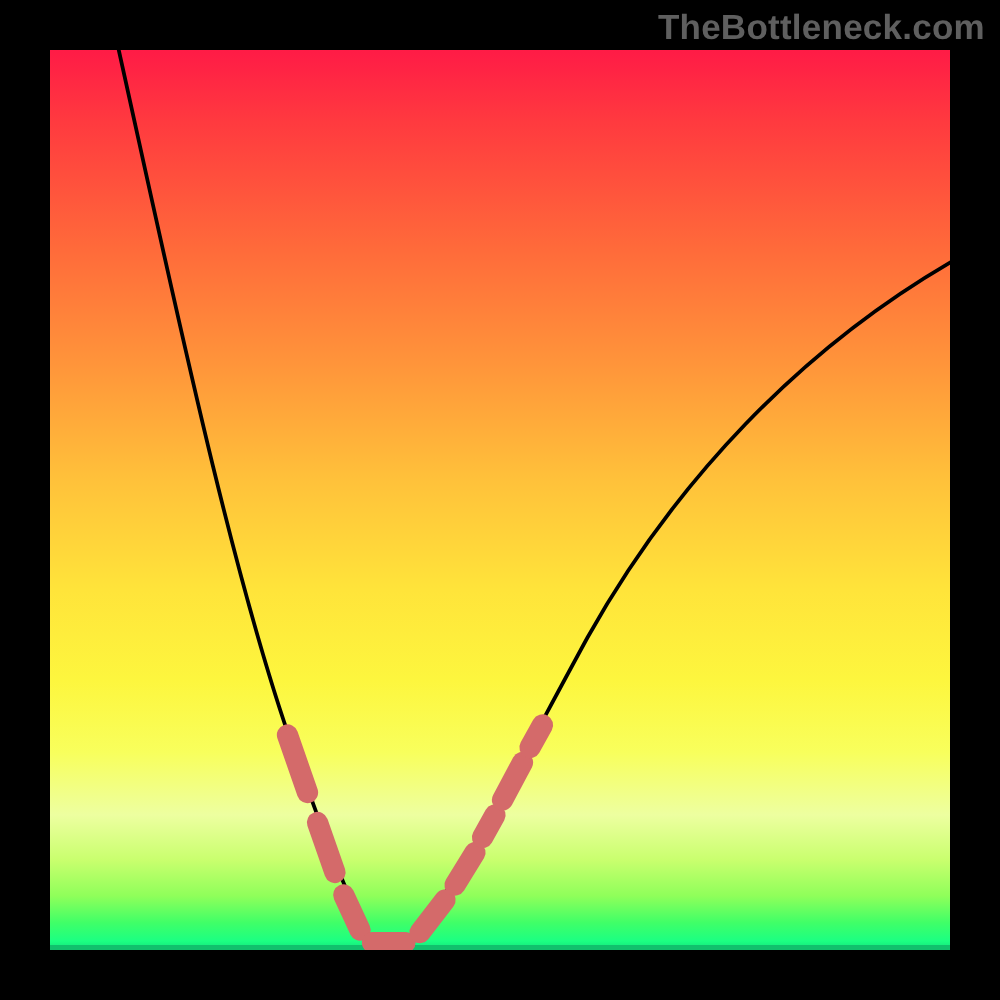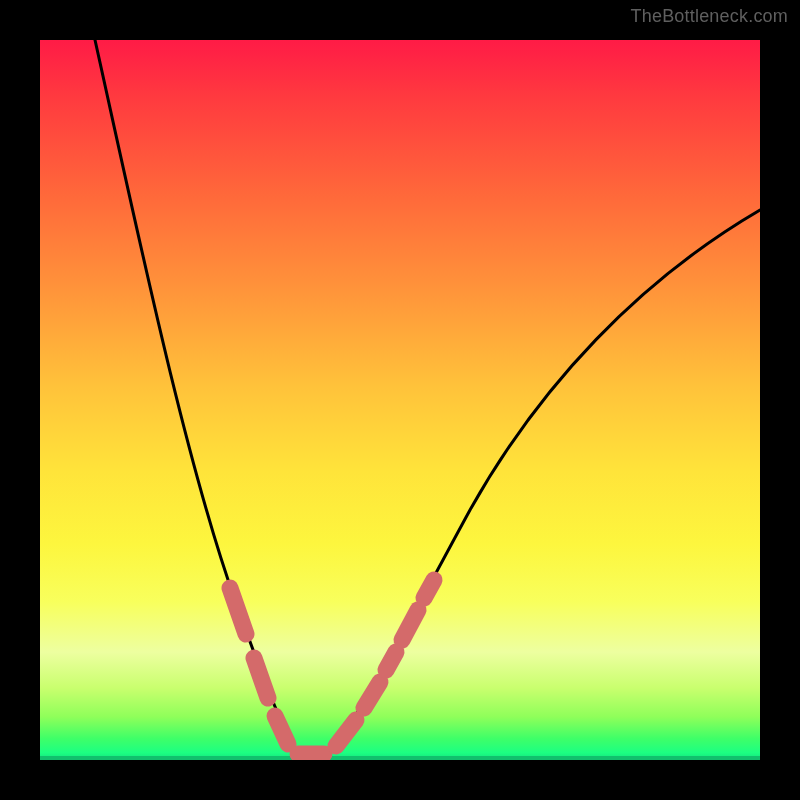--- a/index.html
+++ b/index.html
@@ -17,22 +17,22 @@
     top: 0;
     width: 800px;
     height: 800px;
     background: #000;
   }
   .watermark {
     position: absolute;
     top: 6px;
     right: 12px;
     color: #5f5f5f;
-    font-size: 18px;
-    font-weight: 400;
+    font-size: 28px;
+    font-weight: 700;
     letter-spacing: 0.2px;
     user-select: none;
   }
   .plot-area {
     position: absolute;
     left: 40px;
     top: 40px;
     width: 720px;
     height: 720px;
     overflow: hidden;

